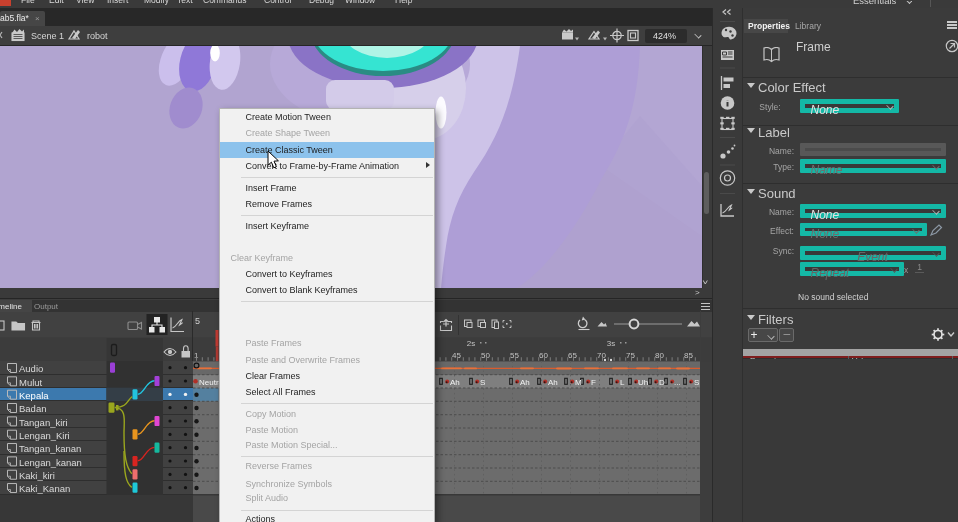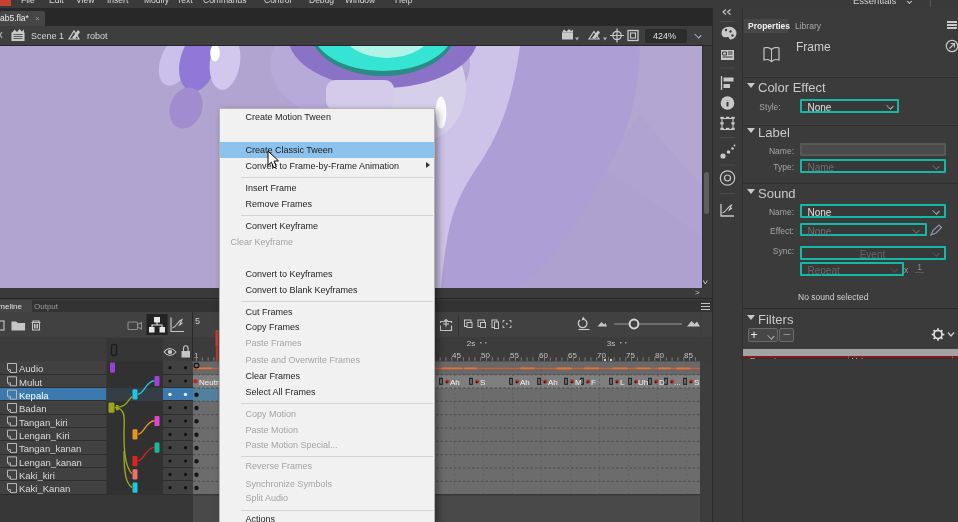--- a/index.html
+++ b/index.html
@@ -4,21 +4,21 @@
 body{width:958px;height:522px;position:relative;overflow:hidden;background:#3a3a3a;font-family:"Liberation Sans",sans-serif;}
 .a{position:absolute;}
 .tx{position:absolute;white-space:nowrap;}
 .row{left:0;width:192.5px;height:13.34px;background:#414141;border-bottom:1px solid #2e2e2e;box-sizing:border-box;}
 .sel{background:#3c79ae;}
 .lnm{position:absolute;left:19px;top:2px;font-size:9.5px;color:#d9d9d9;white-space:nowrap;}
 .mi{position:absolute;left:1px;width:213px;height:16.1px;line-height:16.1px;padding-left:25px;font-size:9px;color:#1d1d1d;box-sizing:border-box;white-space:nowrap;}
 .dis{color:#a4a4a4;}
 .msep{position:absolute;left:21px;width:192px;height:1px;background:#d4d4d4;}
 .plabel{position:absolute;font-size:8.5px;color:#a5a5a5;text-align:right;width:48px;}
-.pbox{position:absolute;height:13.5px;background:#383838;border:2px solid #14b8a6;border-radius:1px;font-size:10px;color:#e0e0e0;padding:0 6px;line-height:13.5px;box-sizing:border-box;}
+.pbox{position:absolute;height:13.5px;background:#383838;border:5px solid #14b8a6;border-radius:1px;font-size:12px;color:#e0e0e0;padding:0 6px;line-height:13.5px;box-sizing:border-box;font-style:italic;}
 .chev{position:absolute;width:5px;height:5px;border-right:1.3px solid #b5b5b5;border-bottom:1.3px solid #b5b5b5;transform:rotate(45deg) scale(1,.75);}
 .sechdr{position:absolute;font-size:13px;color:#c9c9c9;}
 .tri{position:absolute;width:0;height:0;border-left:4px solid transparent;border-right:4px solid transparent;border-top:5px solid #c9c9c9;}
 </style></head>
 <body>
 
 <div class="a" style="left:0;top:0;width:958px;height:16px;background:#3a3a3a;overflow:hidden;">
  <div class="a" style="left:0;top:0;width:11px;height:6px;background:#c8402e;"></div>
  <div class="tx" style="left:21px;top:-5px;font-size:8.5px;color:#d8d8d8;">File</div>
  <div class="tx" style="left:49px;top:-5px;font-size:8.5px;color:#d8d8d8;">Edit</div>
@@ -573,34 +573,33 @@
   <div class="tx" style="left:109px;top:0px;font-size:8px;color:#c5c5c5;">Value</div>
   <div class="a" style="left:105px;top:0;width:1px;height:9px;background:#5a5a5a;"></div>
   <div class="a" style="left:209px;top:0;width:1px;height:9px;background:#5a5a5a;"></div>
  </div>
  <div class="a" style="left:0;top:351px;width:216px;height:163px;background:#393939;"></div>
 </div>
 
 <div class="a" style="left:218.5px;top:107.5px;width:216px;height:415px;background:#f1f1f1;border:1px solid #b3b3b3;box-sizing:border-box;box-shadow:3px 3px 7px rgba(0,0,0,0.4);">
  <div class="a" style="left:0px;top:33.05px;width:214px;height:16.1px;background:#8cc2ec;"></div>
  <div class="mi" style="top:0.75px;">Create Motion Tween</div>
+ <div class="mi dis" style="top:16.95px;">Create Shape Tween</div>
  <div class="mi" style="top:33.05px;">Create Classic Tween</div>
  <div class="mi" style="top:49.25px;">Convert to Frame-by-Frame Animation</div>
  <div class="a" style="left:0;top:53.3px;width:0;height:0;border-top:3.6px solid transparent;border-bottom:3.6px solid transparent;border-left:4.5px solid #333;margin-left:206px;"></div>
  <div class="msep" style="top:68.8px;"></div>
  <div class="mi" style="top:71.75px;">Insert Frame</div>
  <div class="mi" style="top:87.85px;">Remove Frames</div>
  <div class="msep" style="top:106.8px;"></div>
- <div class="mi" style="top:109.05px;">Convert Keyframe</div>
- <div class="mi dis" style="top:125px;padding-left:10px;">Clear Keyframe</div>
+ <div class="mi" style="top:109.05px;">Insert Keyframe</div>
+ <div class="mi dis" style="top:141px;padding-left:10px;">Clear Keyframe</div>
  <div class="mi" style="top:157.45px;">Convert to Keyframes</div>
  <div class="mi" style="top:173.65px;">Convert to Blank Keyframes</div>
  <div class="msep" style="top:192.4px;"></div>
- <div class="mi" style="top:195.45px;">Cut Frames</div>
- <div class="mi" style="top:210.95px;">Copy Frames</div>
  <div class="mi dis" style="top:226.95px;">Paste Frames</div>
  <div class="mi dis" style="top:243.15px;">Paste and Overwrite Frames</div>
  <div class="mi" style="top:259.15px;">Clear Frames</div>
  <div class="mi" style="top:275.25px;">Select All Frames</div>
  <div class="msep" style="top:294px;"></div>
  <div class="mi dis" style="top:297.05px;">Copy Motion</div>
  <div class="mi dis" style="top:328.85px;">Paste Motion Special...</div>
  <div class="mi dis" style="top:313.15px;">Paste Motion</div>
  <div class="msep" style="top:347.6px;"></div>
  <div class="mi dis" style="top:349.95px;">Reverse Frames</div>

